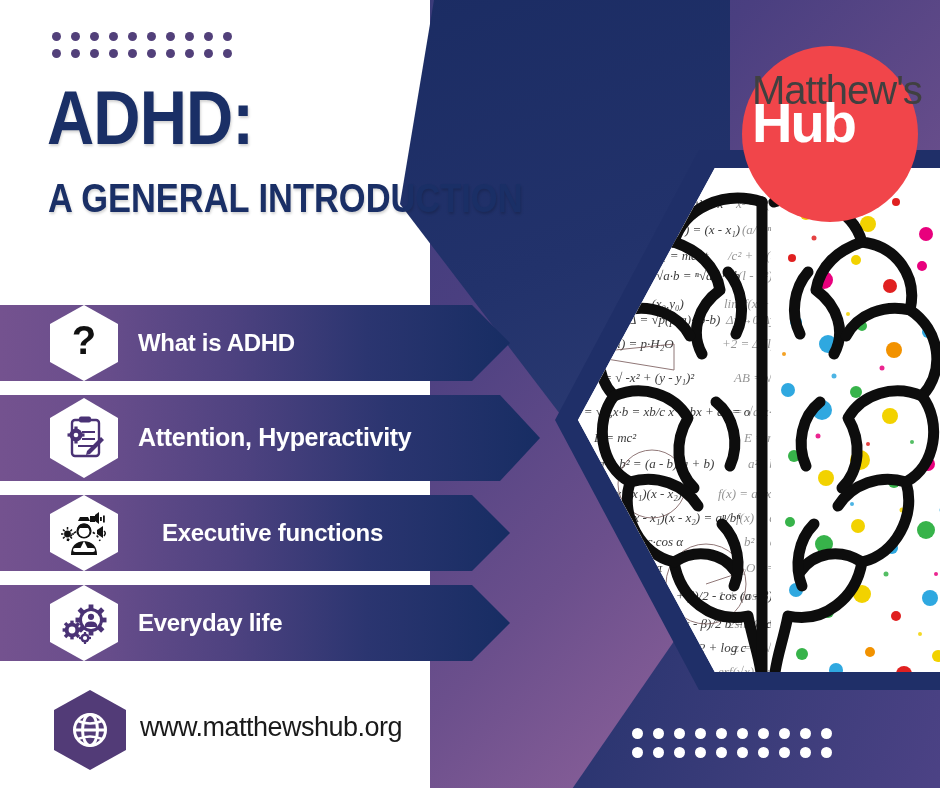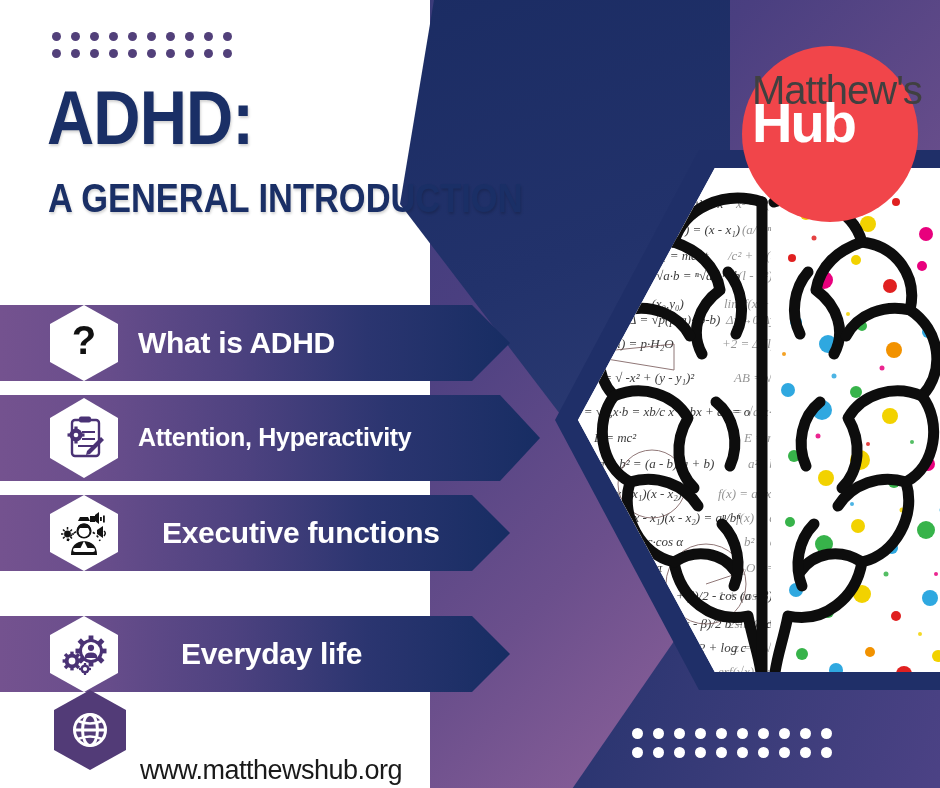--- a/index.html
+++ b/index.html
@@ -96,46 +96,46 @@
   
   .bar{
     position:absolute;left:0;height:76px;
     background:linear-gradient(90deg,#74528f 0%,#6a4e8c 18%,#4e4280 45%,#2b3570 72%,#172d63 100%);
     filter:drop-shadow(2px 4px 6px rgba(0,0,0,.28));
     display:flex;align-items:center;
   }
   .bar-1{top:305px;width:510px;clip-path:polygon(0 0,472px 0,510px 38px,472px 76px,0 76px);}
   .bar-2{top:395px;width:540px;height:86px;clip-path:polygon(0 0,500px 0,540px 43px,500px 86px,0 86px);}
   .bar-3{top:495px;width:510px;clip-path:polygon(0 0,472px 0,510px 38px,472px 76px,0 76px);gap:24px;}
-  .bar-4{top:616px;width:510px;clip-path:polygon(0 0,472px 0,510px 38px,472px 76px,0 76px);gap:43px;}
+  .bar-4{top:585px;width:510px;clip-path:polygon(0 0,472px 0,510px 38px,472px 76px,0 76px);}
 
   .hexicon{
     position:relative;flex:0 0 auto;width:68px;height:76px;margin-left:50px;
     background:#ffffff;
     clip-path:polygon(50% 0%,100% 25%,100% 75%,50% 100%,0% 75%,0% 25%);
     display:flex;align-items:center;justify-content:center;
   }
   .bar-2 .hexicon{height:80px;}
   .hexicon svg{display:block;}
   .bar-label{
-    margin-left:20px;color:#ffffff;font-weight:bold;font-size:30px;
+    margin-left:20px;color:#ffffff;font-weight:bold;font-size:24px;
     line-height:1.18;letter-spacing:-.3px;
   }
   .bar-2 .bar-label{font-size:25px;text-align:right;}
 
   
   .web-hex{
     position:absolute;left:54px;top:690px;width:72px;height:80px;
     background:#523b77;
     clip-path:polygon(50% 0%,100% 25%,100% 75%,50% 100%,0% 75%,0% 25%);
     display:flex;align-items:center;justify-content:center;
   }
   .web-url{
     position:absolute;left:140px;top:712px;
-    font-size:27px;color:#1a1a1a;letter-spacing:-.5px;margin-top:43px;
+    font-size:27px;color:#1a1a1a;letter-spacing:-.5px;
   }
 </style>
 </head>
 <body>
 
 <div id="stage">
 
   <div class="bg-purple"></div>
   <div class="bg-navy-top"></div>
   <div class="bg-navy-bottom"></div>

